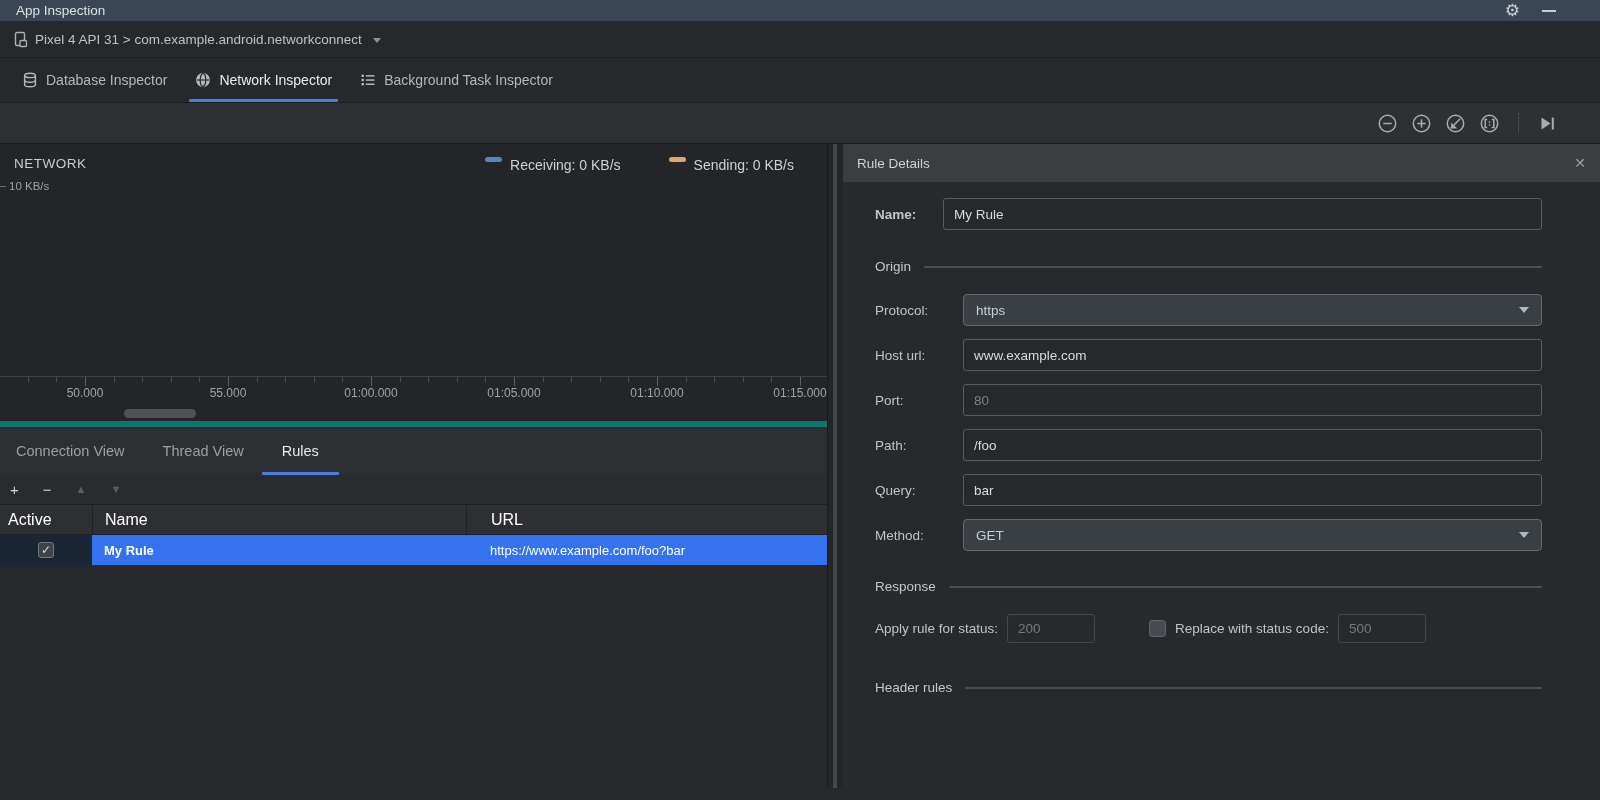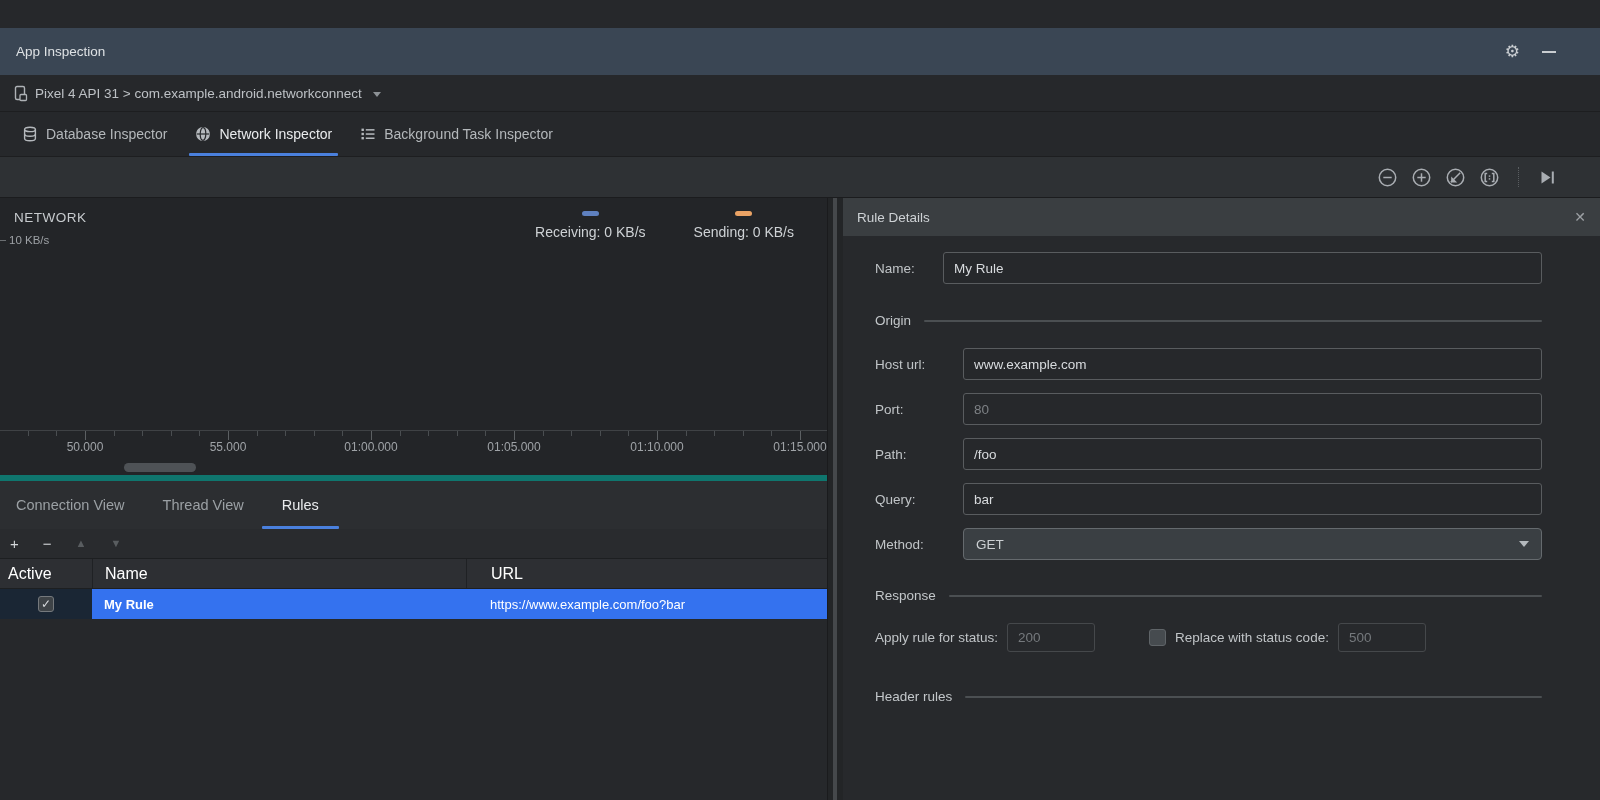--- a/index.html
+++ b/index.html
@@ -1,21 +1,21 @@
 <!DOCTYPE html>
 <html><head>
 <meta charset="utf-8">
 <style>
   * { margin:0; padding:0; box-sizing:border-box; }
   html,body { background:#1a1b1d; }
   body { font-family:"Liberation Sans", sans-serif; }
   .window { position:relative; width:1600px; height:800px; background:#26282b; color:#c6cacd; overflow:hidden; font-size:13px; }
 
   
-  .titlebar { height:47px; background:#3a4654; display:flex; align-items:center; padding:0 16px;margin-top:28px; }
+  .titlebar { height:21px; background:#3a4654; display:flex; align-items:center; padding:0 16px; }
   .tb-title { color:#dde1e4; font-size:13.5px; }
   .tb-actions { margin-left:auto; display:flex; align-items:center; gap:22px; padding-right:28px; }
   .gear { color:#c9cdd1; font-size:17px; line-height:1; cursor:default; }
   .min-bar { width:14px; height:2px; background:#c9cdd1; display:inline-block; }
 
   
   .device-bar { height:37px; background:#26282b; border-bottom:1px solid #1d1e20; display:flex; align-items:center; padding-left:12px; gap:6px; }
   .device-bar .dev-label { color:#bdc1c5; font-size:13.5px; }
   .chev-down { width:0; height:0; border-left:4.5px solid transparent; border-right:4.5px solid transparent; border-top:5px solid #8d9296; margin-left:5px; margin-top:2px; }
 
@@ -34,21 +34,21 @@
   .content { display:flex; height:644px; }
   .left-panel { width:828px; border-right:1px solid #1a1b1d; display:flex; flex-direction:column; background:#26282b; }
   .splitter { width:15px; background:#232527; position:relative; }
   .splitter-bar { position:absolute; left:5px; top:0; bottom:0; width:4px; background:#45484b; }
   .right-panel { flex:1; background:#27292c; display:flex; flex-direction:column; }
 
   
   .chart-area { position:relative; height:277px; background:#232528; flex:none; }
   .chart-title { position:absolute; left:14px; top:12px; color:#c7cbce; font-size:13.5px; letter-spacing:0.5px; }
   .legend { position:absolute; top:13px; right:33px; display:flex; gap:48px; }
-  .legend-item { display:flex; align-items:center; gap:8px; color:#ced2d5; font-size:14px;flex-direction:column; }
+  .legend-item { display:flex; gap:8px; color:#ced2d5; font-size:14px; }
   .swatch { width:17px; height:5px; border-radius:2.5px; }
   .swatch.recv { background:#5f81c0; }
   .swatch.send { background:#eaa365; }
   .y-tick { position:absolute; left:9px; top:36px; color:#9da1a5; font-size:11.5px; }
   .y-tick-dash { position:absolute; left:0; top:42px; width:6px; height:1px; background:#6b6f72; }
   .timeline-axis { position:absolute; left:0; right:0; top:232px; height:26px; border-top:1px solid #3f4245; }
   .tick { position:absolute; top:0; width:1px; }
   .tick.major { height:9px; background:#5c6063; }
   .tick.minor { height:5px; background:#4a4e51; }
   .tick-label { position:absolute; top:9px; transform:translateX(-50%); font-size:12px; color:#9fa3a7; white-space:nowrap; }
@@ -76,21 +76,21 @@
   .checkbox { width:16px; height:16px; background:#3e4347; border:1px solid #75797d; border-radius:3px; display:flex; align-items:center; justify-content:center; color:#d4d7da; font-size:12px; line-height:1; }
   .table-fill { flex:1; background:#26282b; }
 
   
   .panel-header { height:38px; background:#3a3e41; display:flex; align-items:center; padding:0 14px; flex:none; }
   .panel-title { color:#ced2d5; font-size:13.5px; }
   .close-x { margin-left:auto; color:#9ca0a4; font-size:14px; cursor:default; }
   .form { padding:16px 58px 0 32px; overflow:hidden; }
   .frow { display:flex; align-items:center; margin-bottom:13px; }
   .lbl { color:#c0c4c7; font-size:13.5px; flex:none; }
-  .lbl.w-name { width:68px; }
+  .lbl.w-name { width:68px;font-weight:bold; }
   .lbl.w-origin { width:88px; }
   .ti { flex:1; height:32px; background:#26282b; border:1px solid #595c5f; border-radius:3px; color:#d8dbde; font-size:13.5px; padding:0 10px; font-family:"Liberation Sans", sans-serif; outline:none; }
   .ti::placeholder { color:#7d8185; opacity:1; }
   .dd { flex:1; height:32px; background:#3a3f43; border:1px solid #656a6e; border-radius:4px; display:flex; align-items:center; padding:0 12px; color:#ccd0d3; font-size:13.5px; cursor:default; }
   .dd-arrow { margin-left:auto; width:0; height:0; border-left:5px solid transparent; border-right:5px solid transparent; border-top:6px solid #b4b9bd; }
   .section { display:flex; align-items:center; margin:28px 0 20px; }
   .section.first { margin-top:29px; }
   .sec-title { color:#c3c7ca; font-size:13.5px; flex:none; }
   .sec-line { flex:1; height:2px; background:#4b4f52; margin-left:13px; border-radius:1px; }
   .status-row { display:flex; align-items:center; margin-top:17px; }
@@ -290,20 +290,27 @@
         <div class="frow">
           <span class="lbl w-name">Name:</span>
           <input class="ti" type="text" value="My Rule" style="">
         </div>
 
         <div class="section first">
           <span class="sec-title">Origin</span>
           <span class="sec-line"></span>
         </div>
 
+        <div class="frow">
+          <span class="lbl w-origin">Protocol:</span>
+          <div class="dd">
+            <span>https</span>
+            <span class="dd-arrow"></span>
+          </div>
+        </div>
 
         <div class="frow">
           <span class="lbl w-origin">Host url:</span>
           <input class="ti" type="text" value="www.example.com" style="">
         </div>
 
         <div class="frow">
           <span class="lbl w-origin">Port:</span>
           <input class="ti" type="text" placeholder="80" style="">
         </div>

